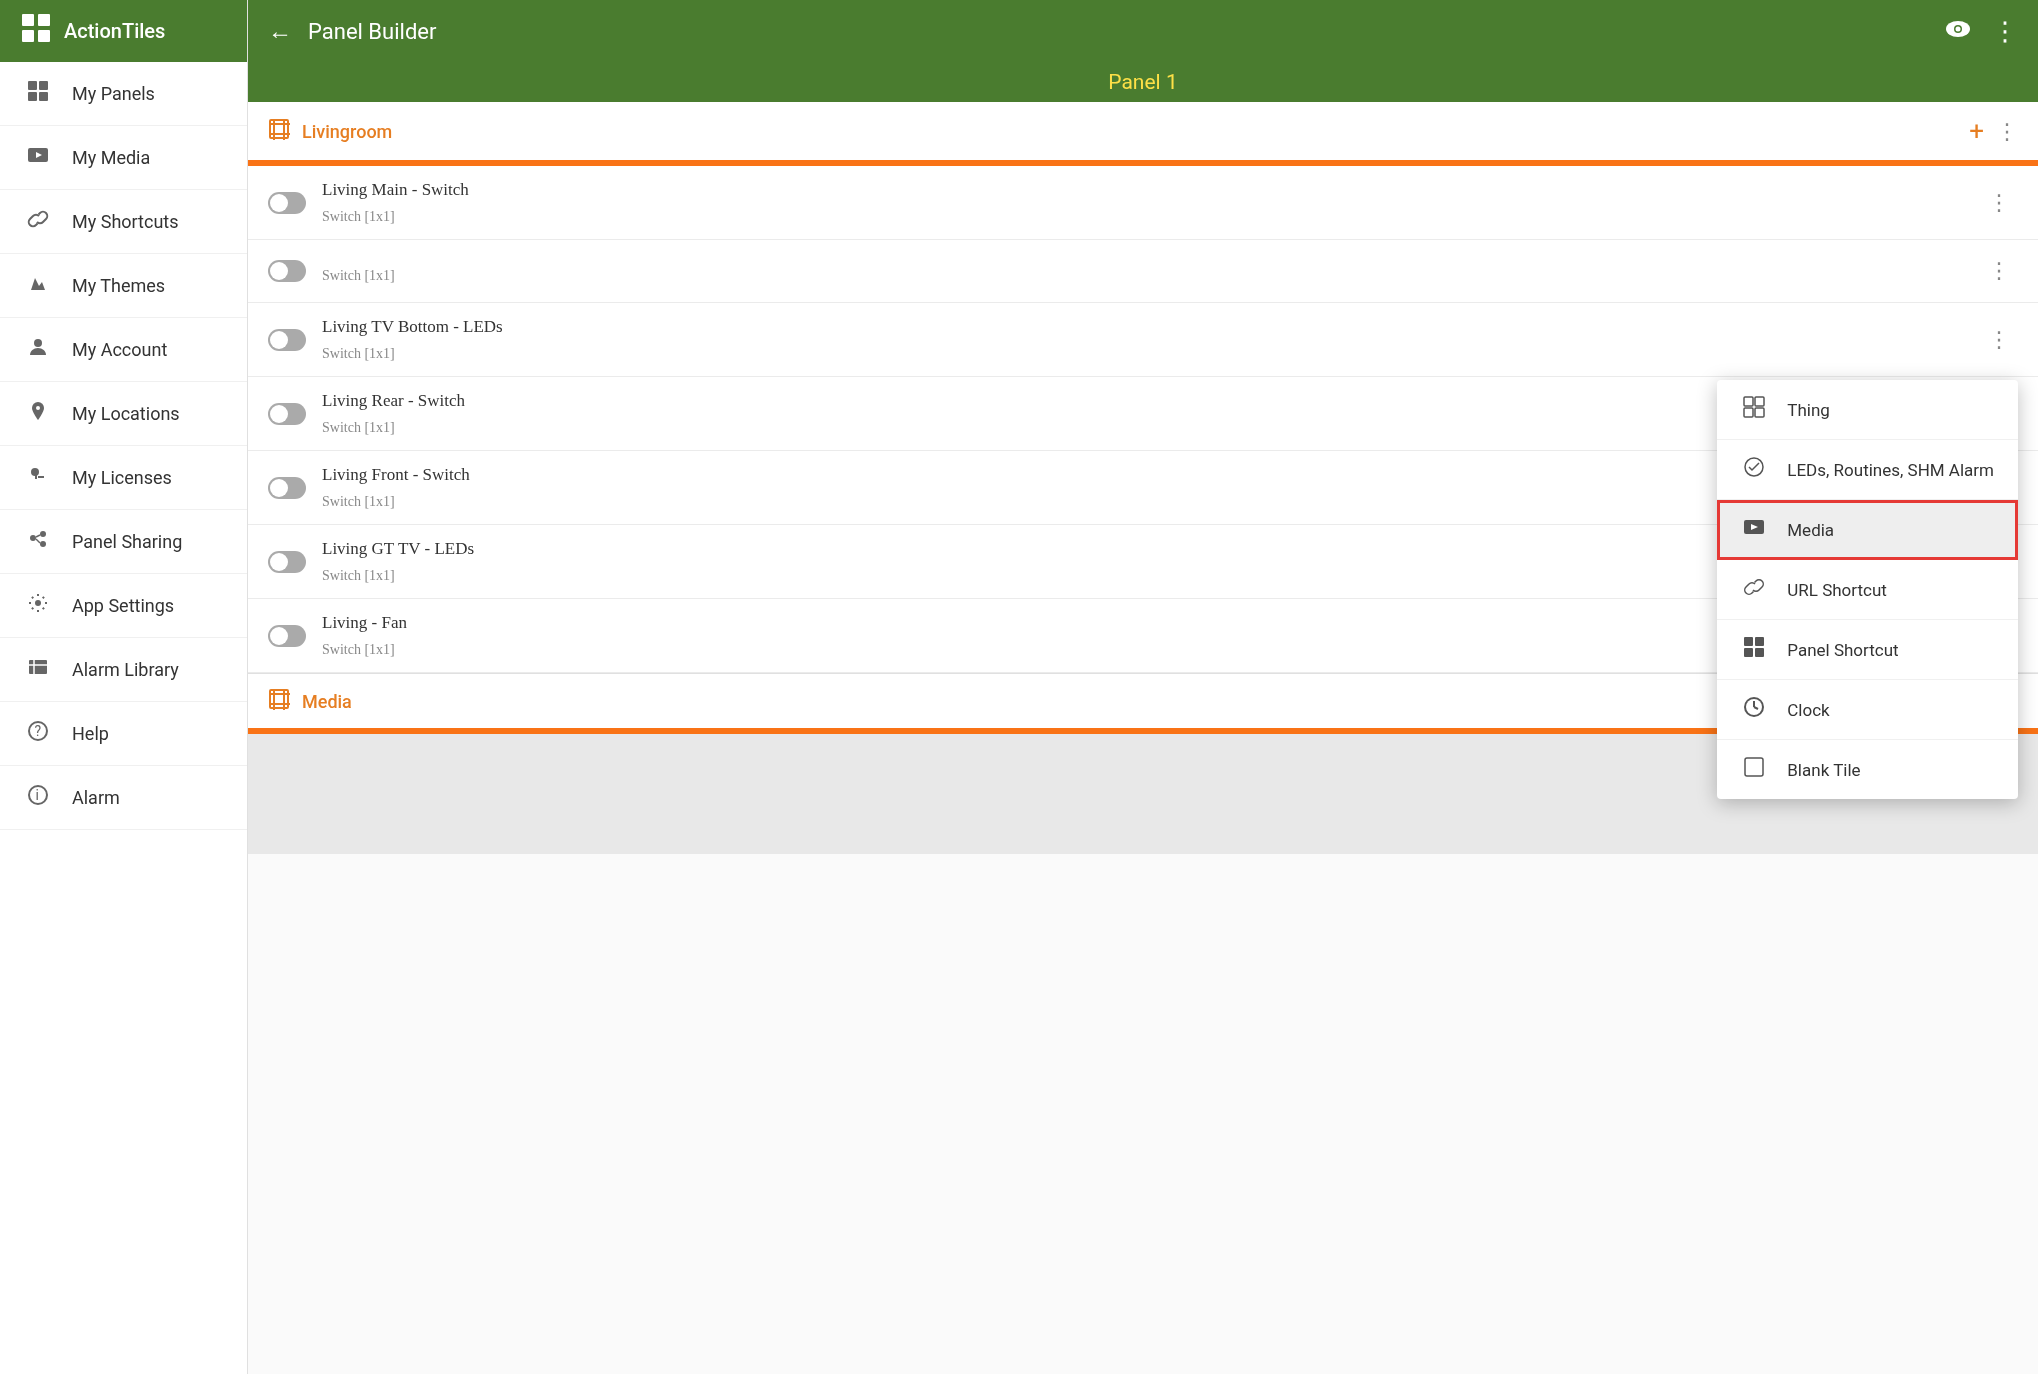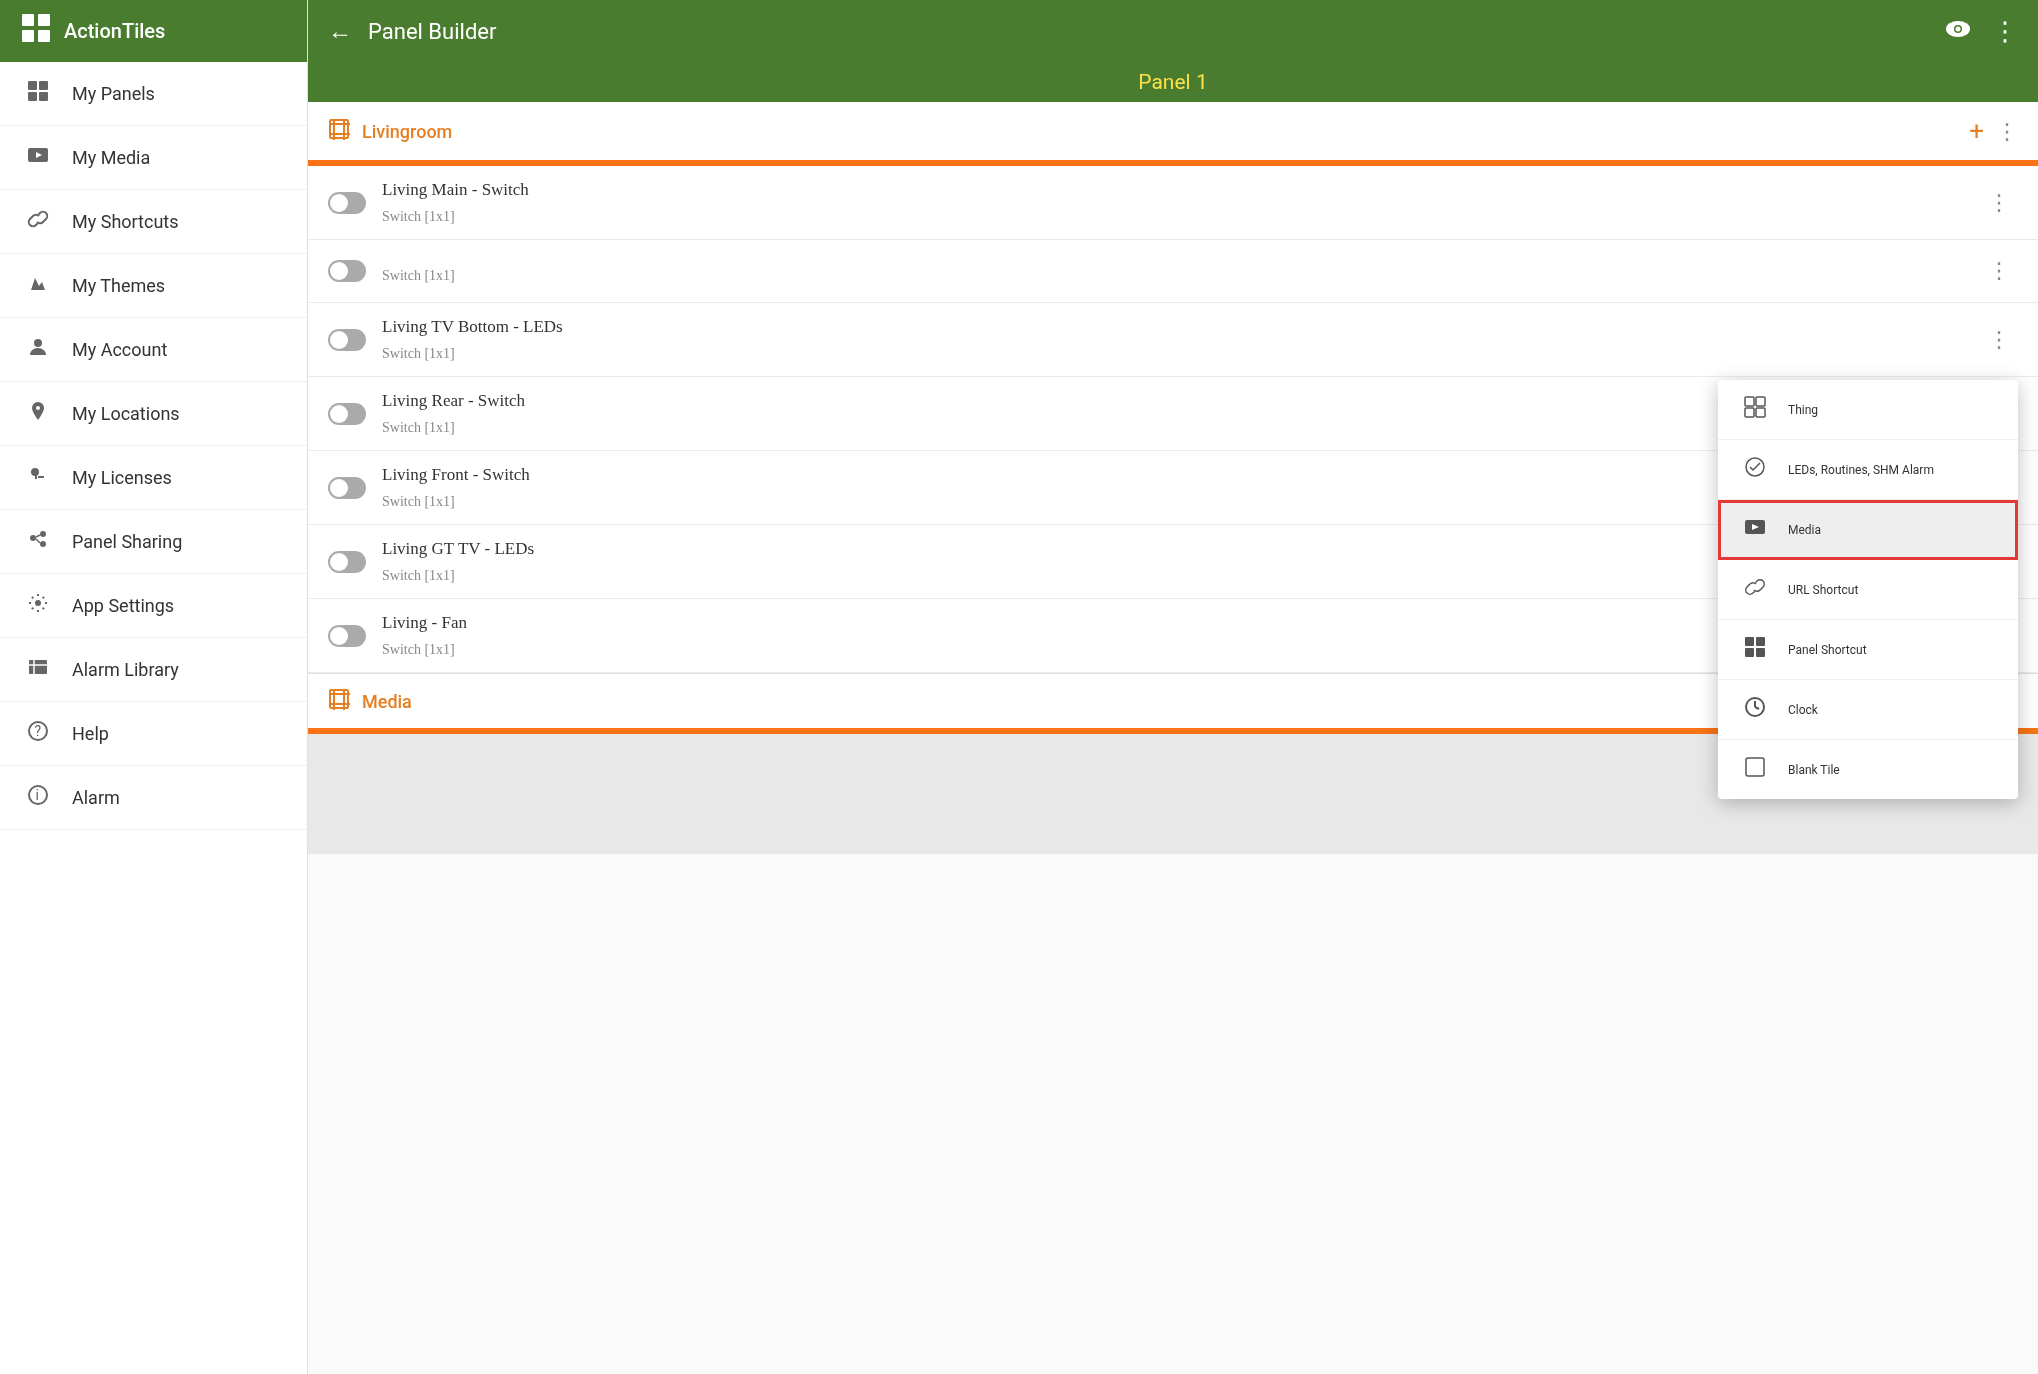--- a/index.html
+++ b/index.html
@@ -1,20 +1,20 @@
 <!DOCTYPE html>
 <html><head>
   <meta charset="utf-8">
   <style>
     * { box-sizing: border-box; margin: 0; padding: 0; }
     body { font-family: 'Roboto', Arial, sans-serif; background: #f5f5f5; display: flex; height: 100vh; overflow: hidden; }
 
     
     .sidebar {
-      width: 308px;
+      width: 248px;
       background: #fff;
       display: flex;
       flex-direction: column;
       border-right: 1px solid #e0e0e0;
       overflow-y: auto;
       flex-shrink: 0;
     }
     .sidebar-item {
       display: flex;
       align-items: center;
@@ -147,21 +147,21 @@
       z-index: 100;
       min-width: 300px;
       overflow: hidden;
     }
     .dropdown-item {
       display: flex;
       align-items: center;
       padding: 16px 24px;
       gap: 20px;
       cursor: pointer;
-      font-size: 12px;
+      font-size: 17px;
       color: #333;
       border-bottom: 1px solid #f0f0f0;
     }
     .dropdown-item:last-child { border-bottom: none; }
     .dropdown-item.selected { background: #eeeeee; }
     .dropdown-item .d-icon { font-size: 20px; color: #555; width: 26px; text-align: center; flex-shrink: 0; }
 
     
     .dropdown-item.selected {
       outline: 3px solid #e53935;

